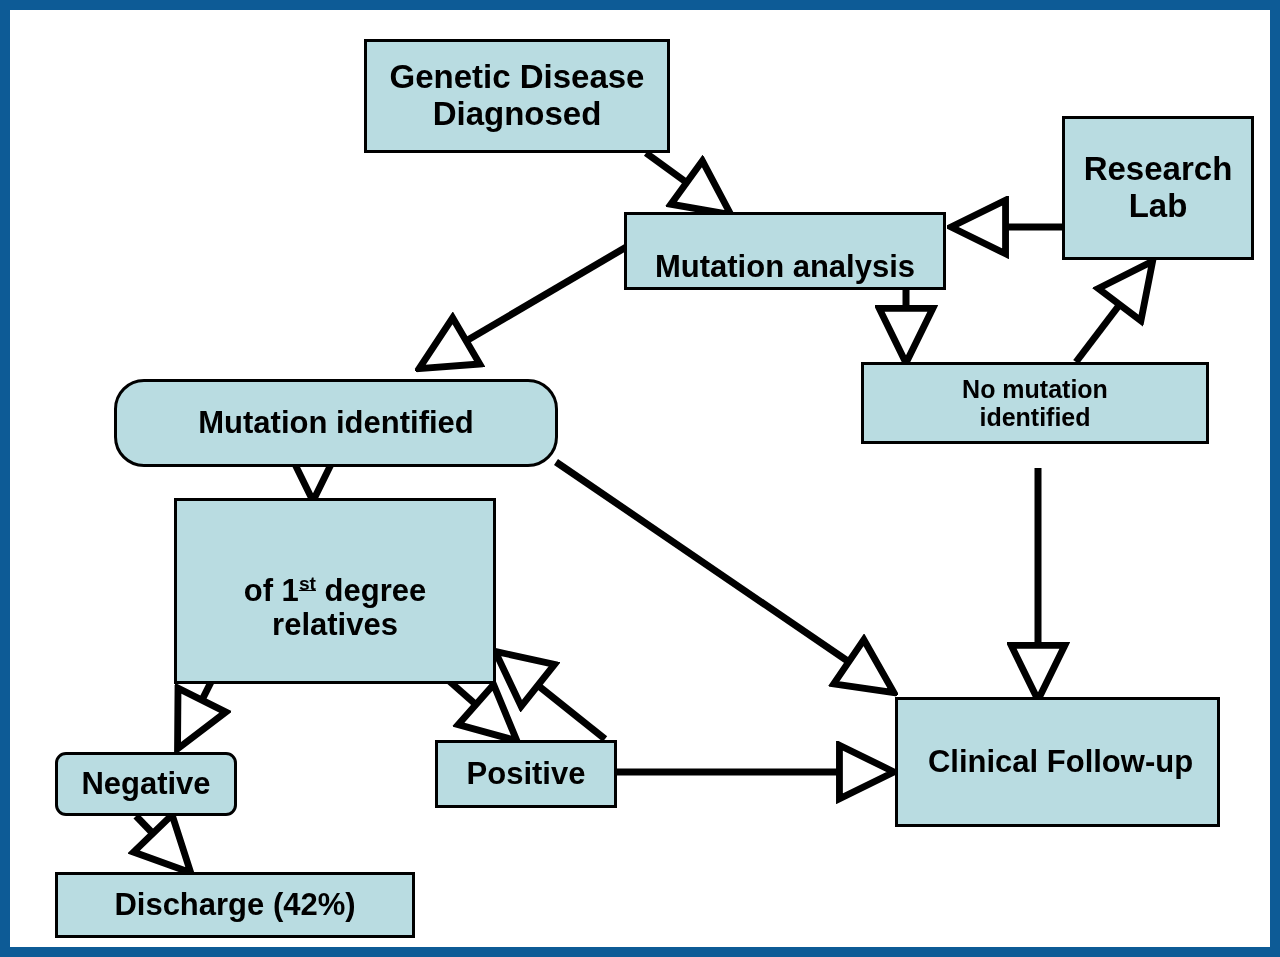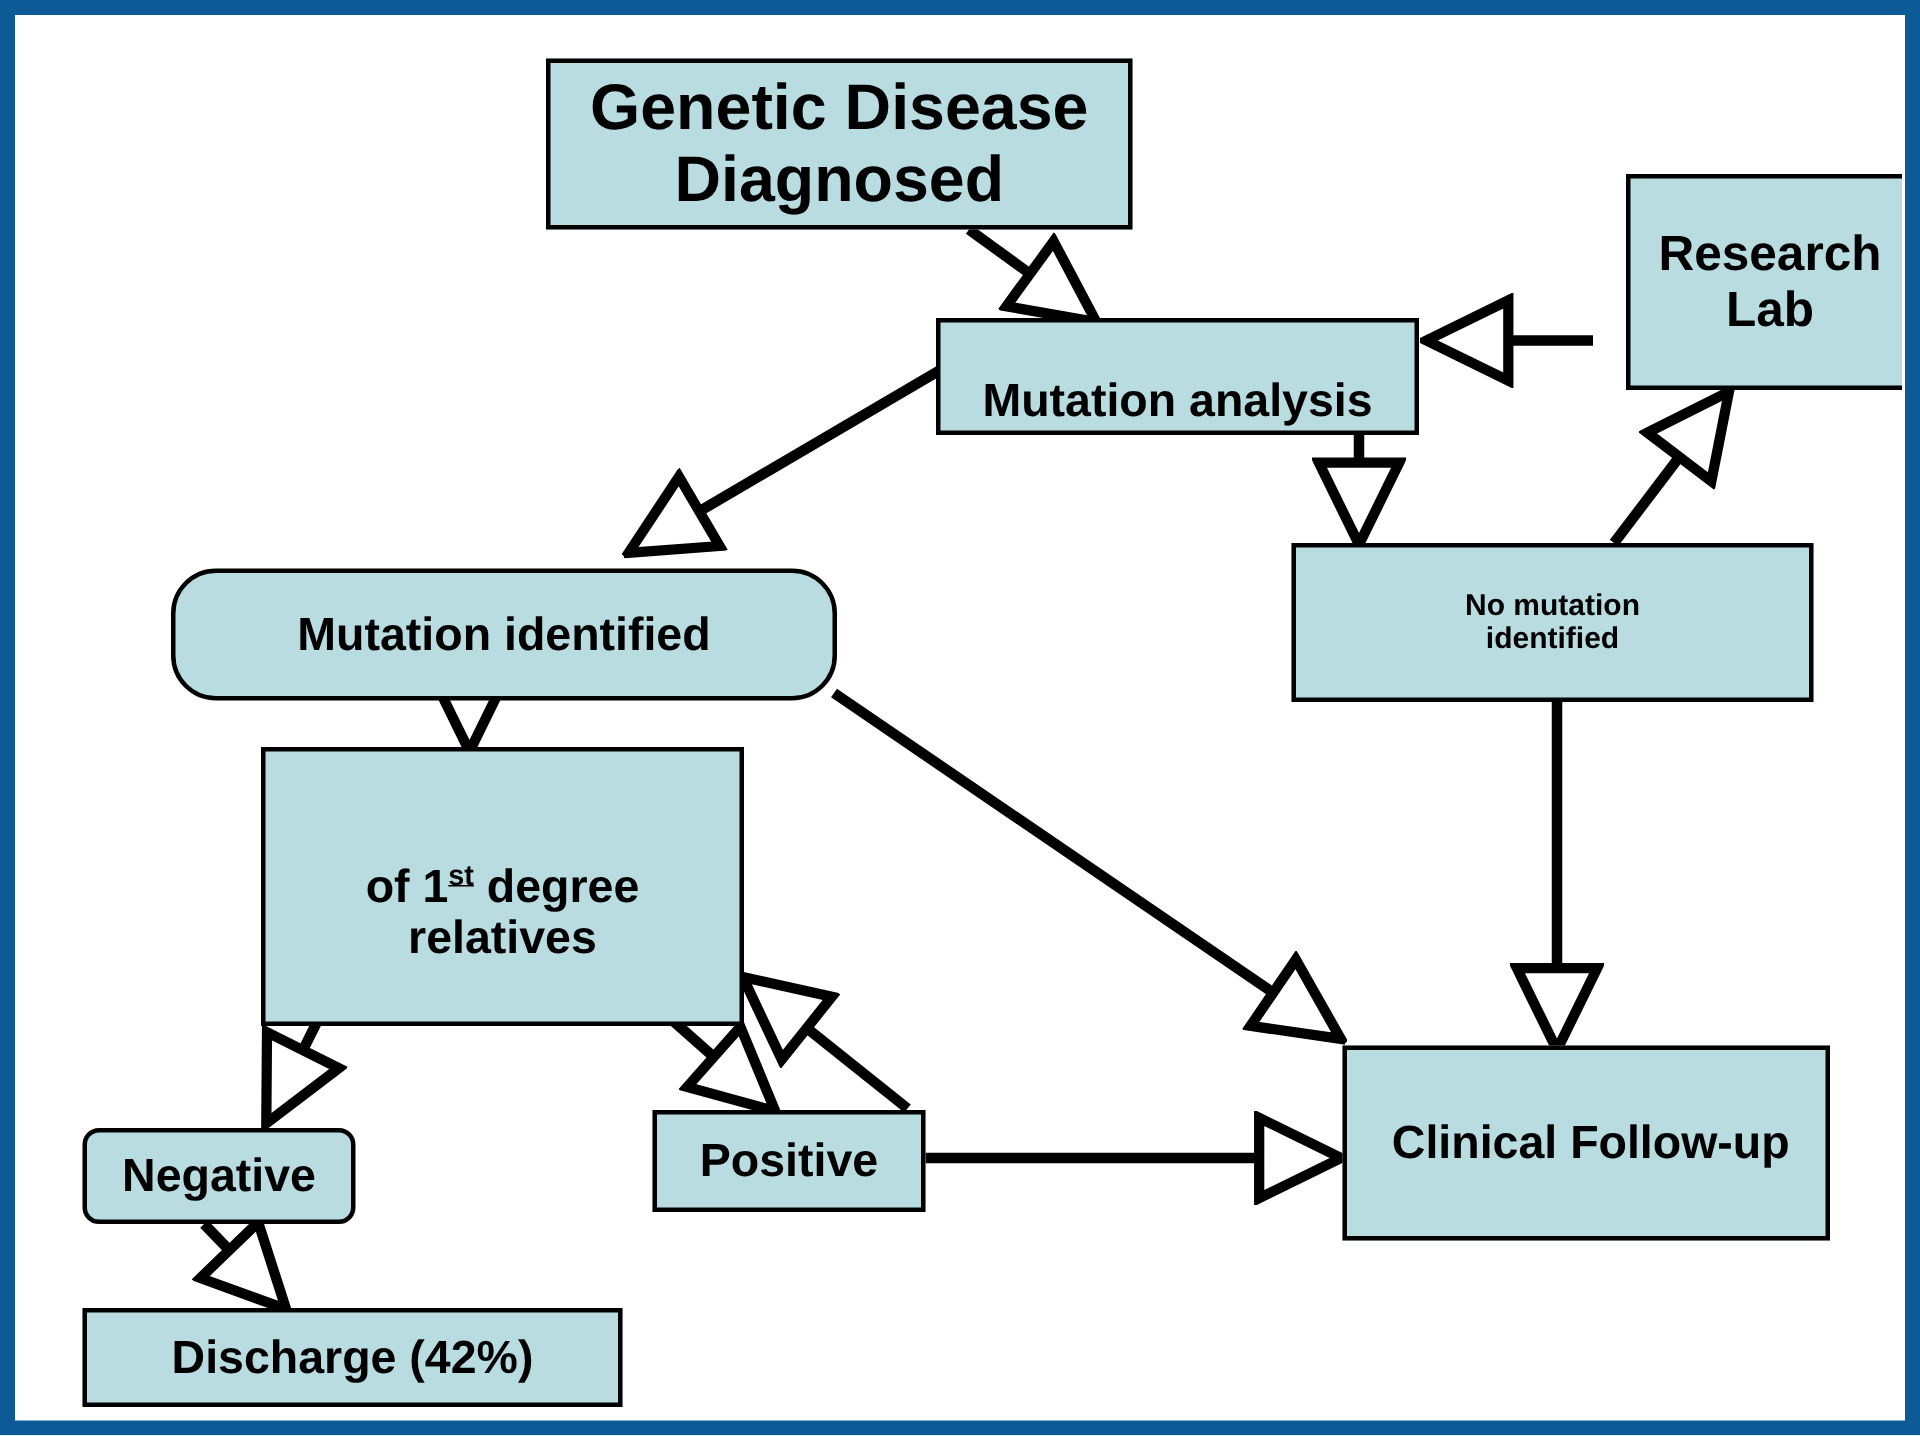--- a/index.html
+++ b/index.html
@@ -67,25 +67,25 @@
     padding: 2px 6px;
   }
   .node .label { display: block; width: 100%; }
   sup {
     font-size: 0.62em;
     vertical-align: super;
     line-height: 0;
     text-decoration: underline;
   }
 
-  #node-genetic-disease { left: 364px;  top: 39px;  width: 391px; height: 114px; font-size: 43px; }
-  #node-research-lab    { left: 1084px; top: 116px; width: 192px; height: 144px; font-size: 33px; }
+  #node-genetic-disease { left: 364px;  top: 39px;  width: 306px; height: 114px; font-size: 33px; }
+  #node-research-lab    { left: 1062px; top: 116px; width: 192px; height: 144px; font-size: 33px; }
   #node-mutation-analysis { left: 624px; top: 212px; width: 322px; height: 78px;  font-size: 31px; align-items: flex-end; }
   #node-mutation-identified { left: 114px; top: 379px; width: 444px; height: 88px; font-size: 31px; border-radius: 30px; }
-  #node-no-mutation     { left: 861px;  top: 362px; width: 348px; height: 106px; font-size: 20px; }
+  #node-no-mutation     { left: 861px;  top: 362px; width: 348px; height: 82px; font-size: 25px; }
   #node-molecular-testing { left: 174px; top: 498px; width: 322px; height: 186px; font-size: 31px; }
   #node-negative        { left: 55px;   top: 752px; width: 182px; height: 64px;  font-size: 31px; border-radius: 11px; }
   #node-positive        { left: 435px;  top: 740px; width: 182px; height: 68px;  font-size: 31px; }
   #node-clinical-follow { left: 895px;  top: 697px; width: 325px; height: 130px; font-size: 31px; padding-left: 12px; }
   #node-discharge       { left: 55px;   top: 872px; width: 360px; height: 66px;  font-size: 31px; }
 </style>
 </head>
 <body>
 
 <div id="canvas">

